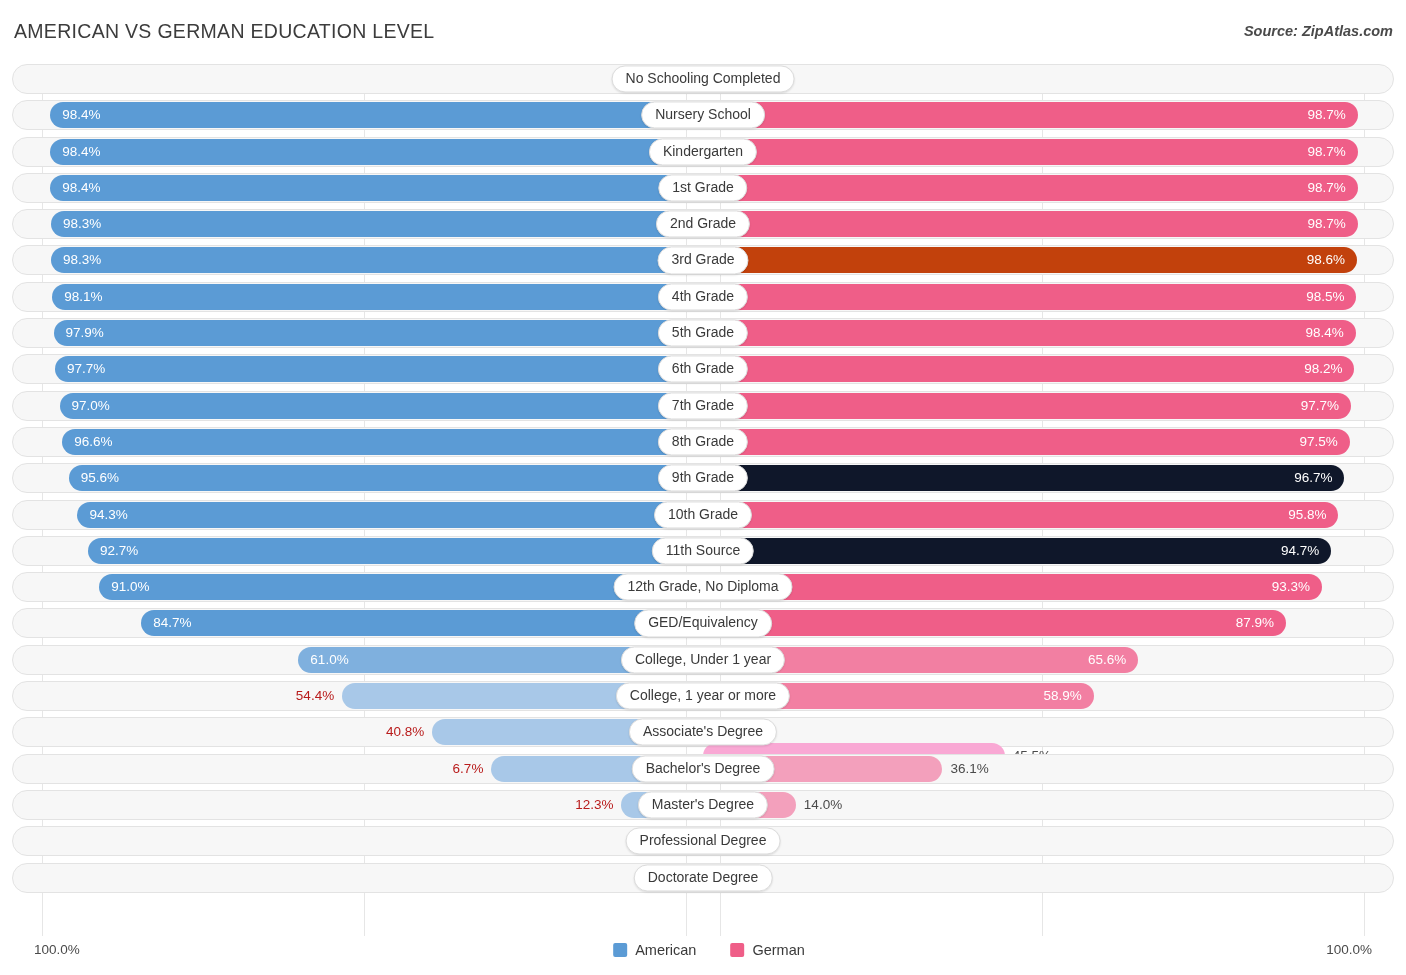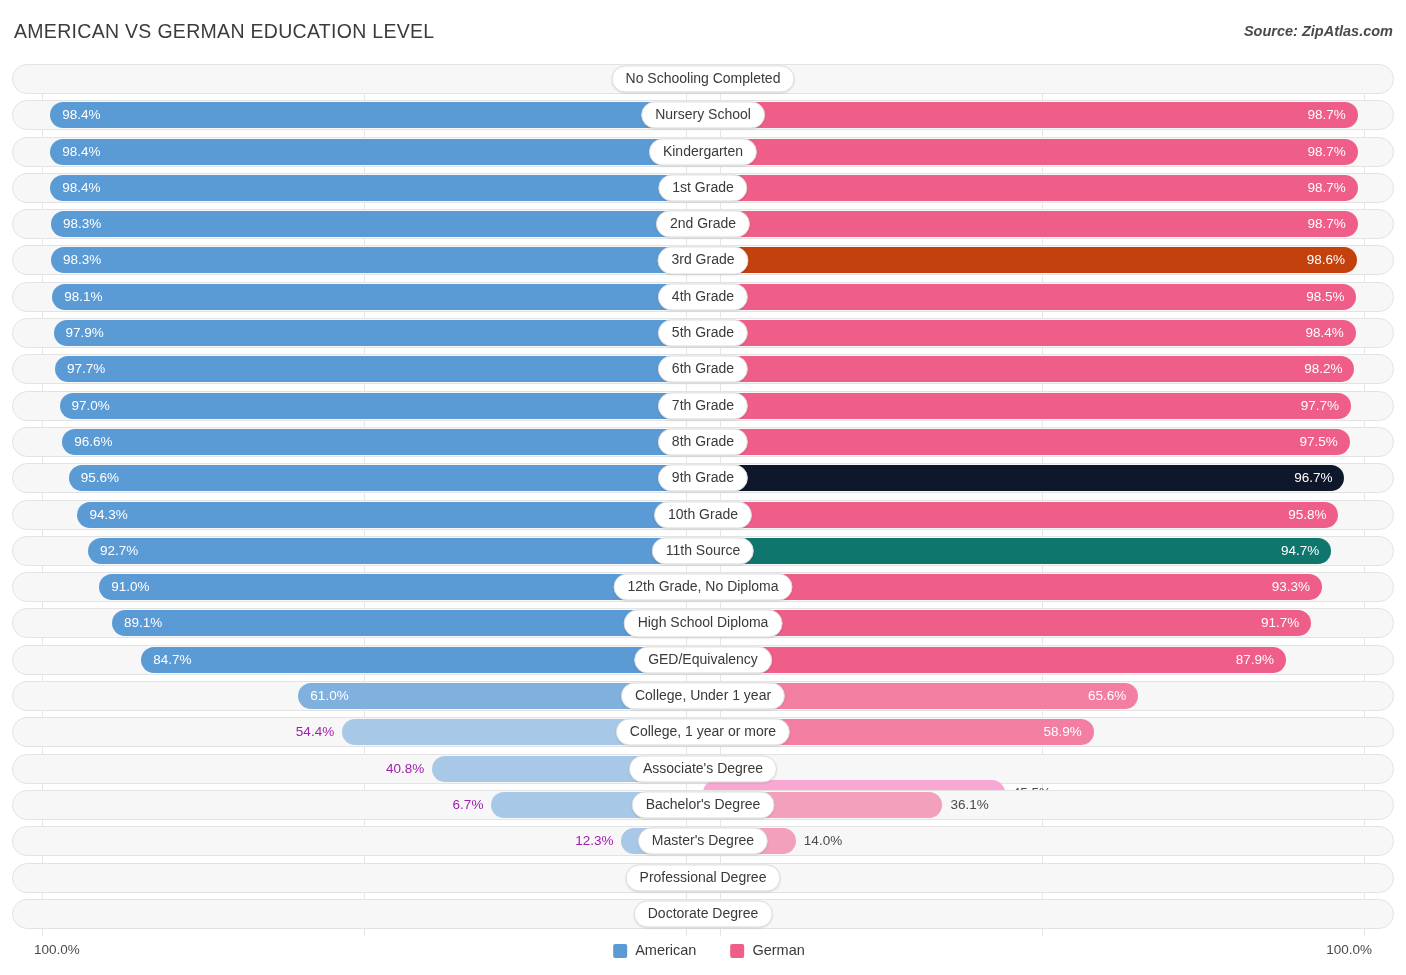--- a/index.html
+++ b/index.html
@@ -92,21 +92,21 @@
     top: 50%;
     transform: translateY(-50%);
     font-size: 13.5px;
     white-space: nowrap;
     line-height: 1;
   }
   
   .bar.left  .bar-val.inside  { left: 12px;  color: #ffffff; }
   .bar.right .bar-val.inside  { right: 12px; color: #ffffff; }
   
-  .bar.left  .bar-val.outside { right: calc(100% + 8px); color: #a21caf; }
+  .bar.left  .bar-val.outside { right: calc(100% + 8px); color: #b91c1c; }
   .bar.right .bar-val.outside { left: calc(100% + 8px);  color: #4a4a4a; }
 
   .cat-pill {
     position: absolute;
     left: 50%;
     top: 50%;
     transform: translate(-50%, -50%);
     background: #ffffff;
     border: 1px solid #dcdcdc;
     border-radius: 15px;
@@ -138,21 +138,21 @@
     position: absolute;
     left: 50%;
     top: 6px;
     transform: translateX(-50%);
     display: flex;
     align-items: center;
     gap: 22px;
   }
   .legend-item {
     display: flex;
-    align-items: flex-end;
+    align-items: center;
     gap: 8px;
     font-size: 14.5px;
     color: #3a3a3a;
     padding-left: 12px;
   }
   .swatch {
     width: 14px;
     height: 14px;
     border-radius: 2px;
     display: inline-block;
@@ -304,44 +304,34 @@
         <div class="bar right" style="width: 45.984%; background: rgb(239, 94, 136);">
           <span class="bar-val inside">95.8%</span>
         </div>
         <div class="cat-pill">10th Grade</div>
       </div>
       <div class="row">
         <div class="track"></div>
         <div class="bar left" style="width: 44.496%; background: rgb(91, 155, 213);">
           <span class="bar-val inside">92.7%</span>
         </div>
-        <div class="bar right" style="width: 45.456%; background: #0f766e;">
+        <div class="bar right" style="width: 45.456%; background: #0f172a;">
           <span class="bar-val inside">94.7%</span>
         </div>
         <div class="cat-pill">11th Source</div>
       </div>
       <div class="row">
         <div class="track"></div>
         <div class="bar left" style="width: 43.68%; background: rgb(91, 155, 213);">
           <span class="bar-val inside">91.0%</span>
         </div>
         <div class="bar right" style="width: 44.784%; background: rgb(239, 94, 136);">
           <span class="bar-val inside">93.3%</span>
         </div>
         <div class="cat-pill">12th Grade, No Diploma</div>
-      </div>
-      <div class="row">
-        <div class="track"></div>
-        <div class="bar left" style="width: 42.768%; background: rgb(91, 155, 213);">
-          <span class="bar-val inside">89.1%</span>
-        </div>
-        <div class="bar right" style="width: 44.016%; background: rgb(239, 94, 136);">
-          <span class="bar-val inside">91.7%</span>
-        </div>
-        <div class="cat-pill">High School Diploma</div>
       </div>
       <div class="row">
         <div class="track"></div>
         <div class="bar left" style="width: 40.656%; background: rgb(91, 155, 213);">
           <span class="bar-val inside">84.7%</span>
         </div>
         <div class="bar right" style="width: 42.192%; background: rgb(239, 94, 136);">
           <span class="bar-val inside">87.9%</span>
         </div>
         <div class="cat-pill">GED/Equivalency</div>

